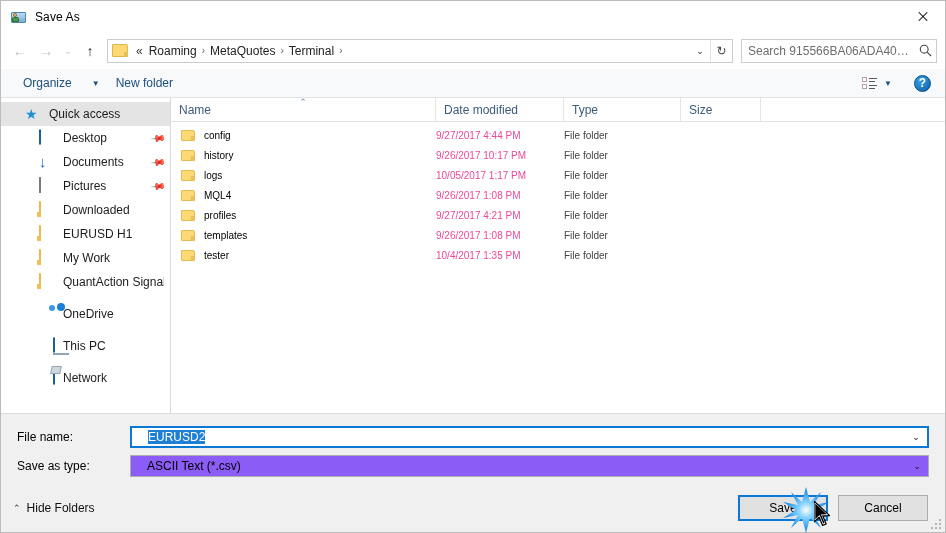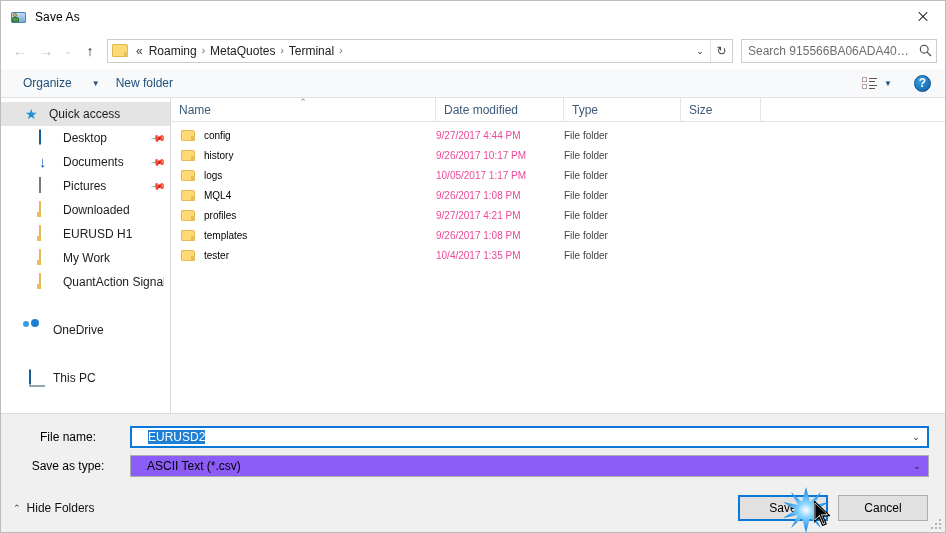--- a/index.html
+++ b/index.html
@@ -211,21 +211,21 @@
     overflow: hidden;
   }
   .nav-item {
     height: 24px; display: flex; align-items: center;
     padding-left: 24px; padding-right: 6px; cursor: pointer;
     font-size: 12px; color: #1c1c1c; position: relative;
     white-space: nowrap;
   }
   .nav-item.selected { background: #e4e4e4; }
   .nav-item.indent { padding-left: 38px; }
-  .nav-item.group { margin-top: 24px; padding-left: 28px; }
+  .nav-item.group { margin-top: 8px; padding-left: 38px; text-align: right; }
   .ni-icon {
     width: 16px; height: 16px; margin-right: 8px;
     flex: none; position: relative;
   }
   .ni-label { overflow: hidden; text-overflow: clip; }
   .pin {
     margin-left: auto; color: #a0a0a0; font-size: 10px;
     transform: rotate(40deg); flex: none;
   }
   
@@ -334,21 +334,21 @@
   .formarea {
     background: #f0f0f0;
     border-top: 1px solid #dcdcdc;
     padding: 12px 16px 0 16px;
     min-height: 0;
   }
   .frm-row {
     display: flex; align-items: center; margin-bottom: 7px;
   }
   .frm-label {
-    width: 113px; text-align: center; padding-right: 11px;
+    width: 113px; text-align: left; padding-right: 11px;
     font-size: 12px; color: #000;
   }
   .combo {
     flex: 1; height: 22px;
     border: 1px solid #7a7a7a; background: #fff;
     display: flex; align-items: center;
   }
   .combo.focused { border: 2px solid #0a78d4; }
   .combo.readonly { background: #8b5cf6; border: 1px solid #adadad; }
   .combo-val {

